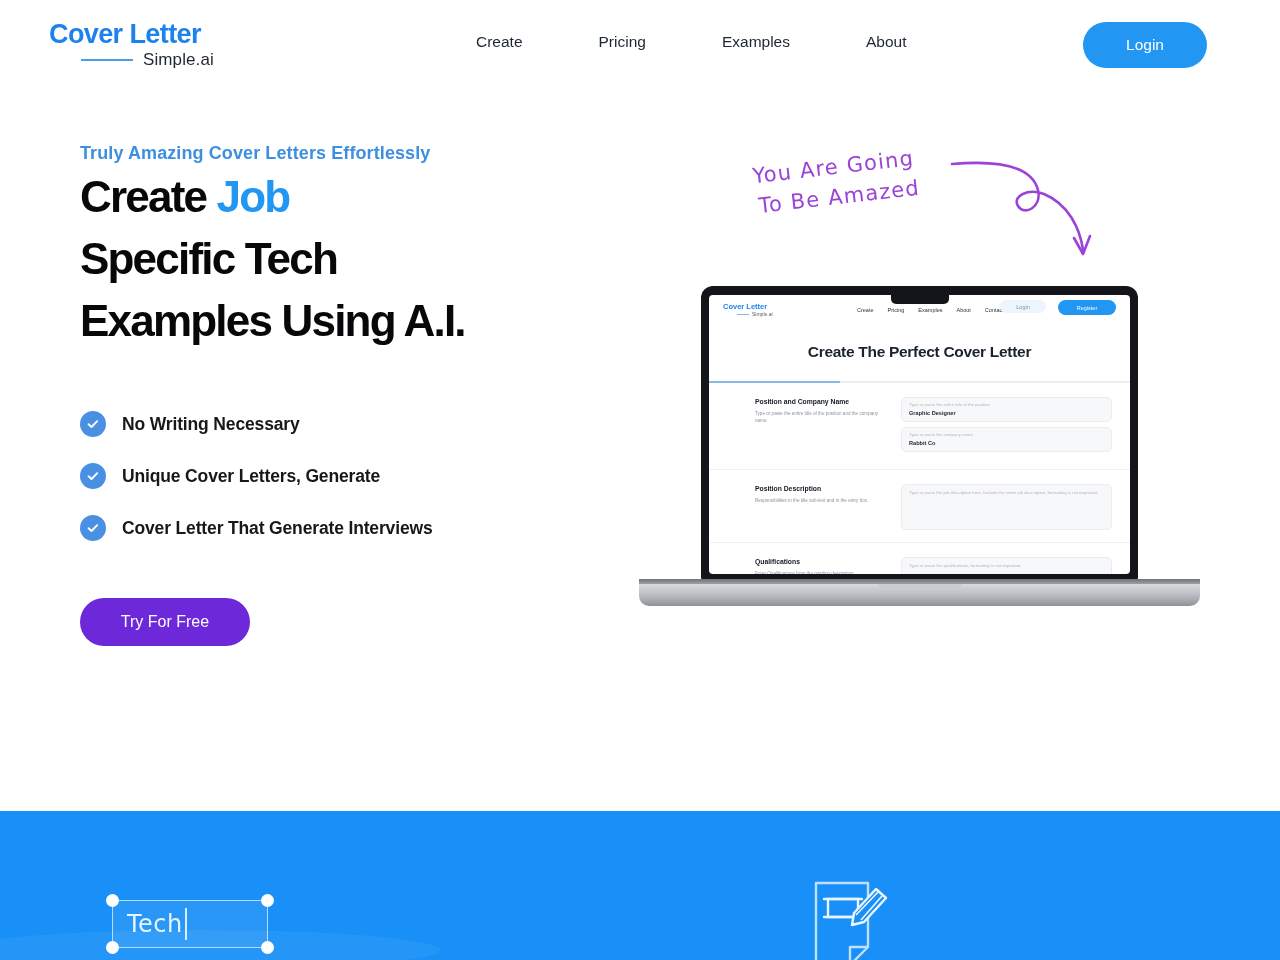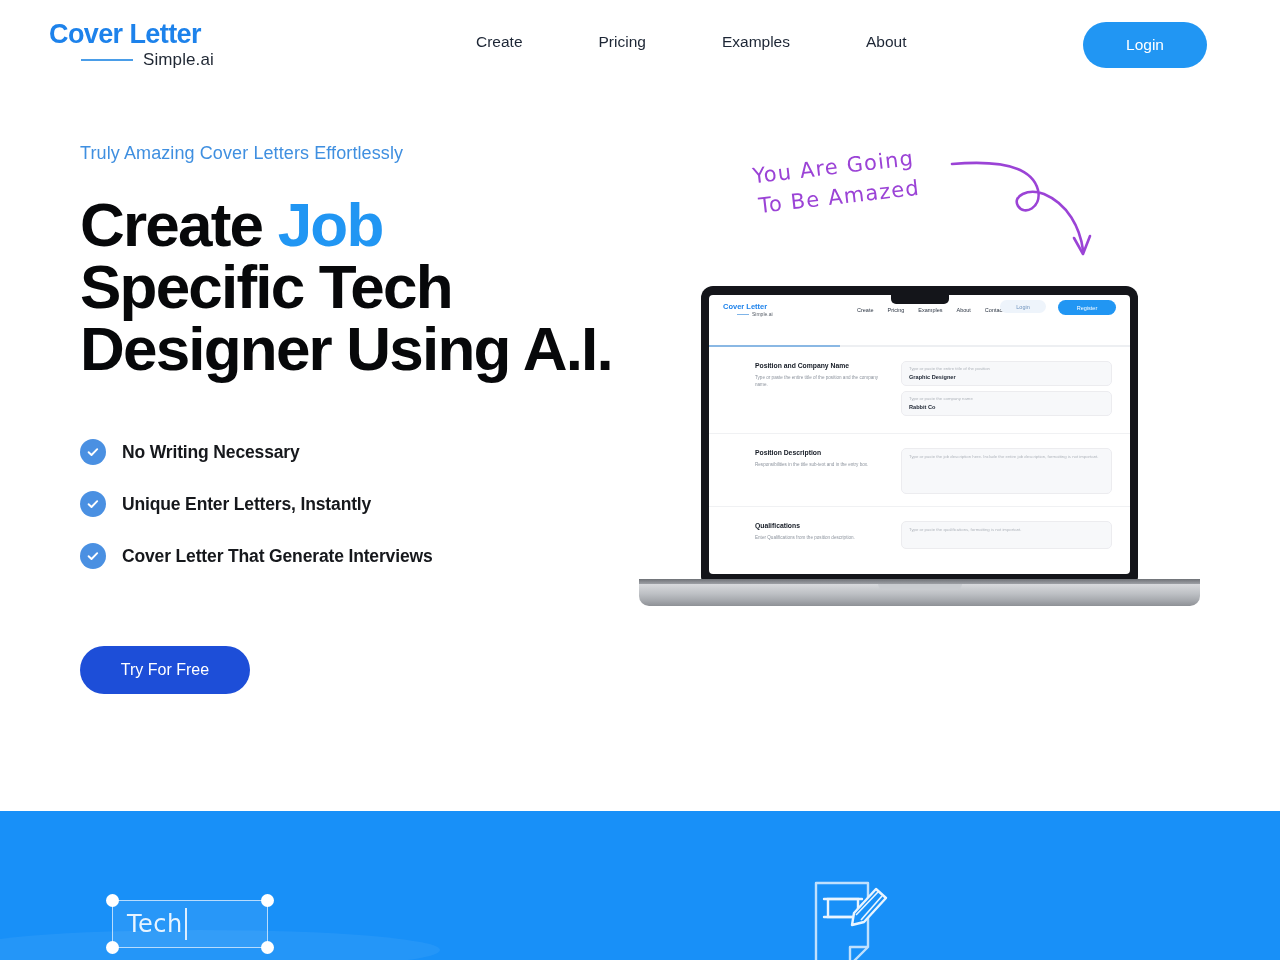--- a/index.html
+++ b/index.html
@@ -41,46 +41,45 @@
     position: absolute; right: 73px; top: 22px;
     width: 124px; height: 46px; border-radius: 23px;
     background: #2196f3; border: none; color: #ffffff;
     font-size: 15.5px; font-family: "Liberation Sans", sans-serif;
     cursor: pointer;
   }
 
   
   .hero-left { position: absolute; left: 80px; top: 140px; width: 540px; }
   .eyebrow {
-    font-size: 18px; color: #3f8fe0; font-weight: 400;
+    font-size: 18px; color: #3f8fe0; font-weight: 700;
     letter-spacing: 0.1px; line-height: 26px;
   }
   .headline {
-    margin-top: 28px;
-    font-size: 62px; font-weight: bold; color: #07080a;
+    font-size: 44px; font-weight: bold; color: #07080a;
     line-height: 62px; letter-spacing: -1.8px;
   }
   .headline .accent { color: #2196f3; }
 
   .bullets { margin-top: 46px; text-align: center; }
   .bullet { display: flex; align-items: center; gap: 16px; height: 52px; }
   .check {
     width: 26px; height: 26px; border-radius: 50%;
     background: #4a90e2; flex: 0 0 26px;
     display: flex; align-items: center; justify-content: center;
   }
   .check svg { display: block; }
   .bullet-label {
     font-size: 17.5px; font-weight: bold; color: #16181c;
     letter-spacing: -0.15px;
   }
 
   .cta {
-    margin-top: 64px; width: 170px; height: 48px; border-radius: 24px;
-    background: #1d4ed8; border: none; color: #ffffff;
+    margin-top: 44px; width: 170px; height: 48px; border-radius: 24px;
+    background: #6d28d9; border: none; color: #ffffff;
     font-size: 16px; font-family: "Liberation Sans", sans-serif;
     cursor: pointer; display: block;
   }
   .annot-text {
     position: absolute; left: 752px; top: 150px;
     width: 200px;
     color: #9b43d6; font-size: 21px; line-height: 30px;
     font-family: "DejaVu Sans", sans-serif;
     letter-spacing: 1.2px;
   }
@@ -229,39 +228,39 @@
     <button class="login-btn">Login</button>
   </div>
 
   <div class="hero-left">
     <div class="eyebrow">Truly Amazing Cover Letters Effortlessly</div>
 
     <h1 class="headline">
       <span>Create</span>
       <span class="accent">Job</span><br>
       <span>Specific Tech</span><br>
-      <span>Designer Using A.I.</span>
+      <span>Examples Using A.I.</span>
     </h1>
 
     <div class="bullets">
       <div class="bullet">
         <span class="check">
           <svg width="14" height="14" viewBox="0 0 14 14">
               <path d="M2.6 7.2 L5.5 10 L11.2 4.2" stroke="#ffffff" stroke-width="1.9" fill="none" stroke-linecap="round" stroke-linejoin="round"></path>
             </svg>
         </span>
         <span class="bullet-label">No Writing Necessary</span>
       </div>
       <div class="bullet">
         <span class="check">
           <svg width="14" height="14" viewBox="0 0 14 14">
               <path d="M2.6 7.2 L5.5 10 L11.2 4.2" stroke="#ffffff" stroke-width="1.9" fill="none" stroke-linecap="round" stroke-linejoin="round"></path>
             </svg>
         </span>
-        <span class="bullet-label">Unique Enter Letters, Instantly</span>
+        <span class="bullet-label">Unique Cover Letters, Generate</span>
       </div>
       <div class="bullet">
         <span class="check">
           <svg width="14" height="14" viewBox="0 0 14 14">
               <path d="M2.6 7.2 L5.5 10 L11.2 4.2" stroke="#ffffff" stroke-width="1.9" fill="none" stroke-linecap="round" stroke-linejoin="round"></path>
             </svg>
         </span>
         <span class="bullet-label">Cover Letter That Generate Interviews</span>
       </div>
     </div>
@@ -297,20 +296,21 @@
               <span>Create</span>
               <span>Pricing</span>
               <span>Examples</span>
               <span>About</span>
               <span>Contact</span>
             </div>
             <div class="mini-login">Login</div>
             <div class="mini-register">Register</div>
           </div>
 
+          <div class="mini-title">Create The Perfect Cover Letter</div>
           <div class="mini-progress">
               <i style="width: 31%;"></i>
             </div>
 
           <div class="mini-body">
 
             <div class="mini-row">
               <div class="mini-col-l">
                 <div class="mini-h">Position and Company Name</div>
                 <div class="mini-p">Type or paste the entire title of the position and the company name.</div>

